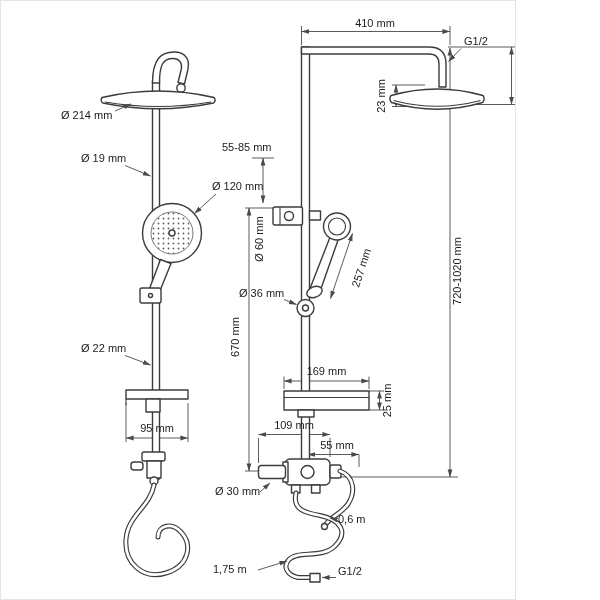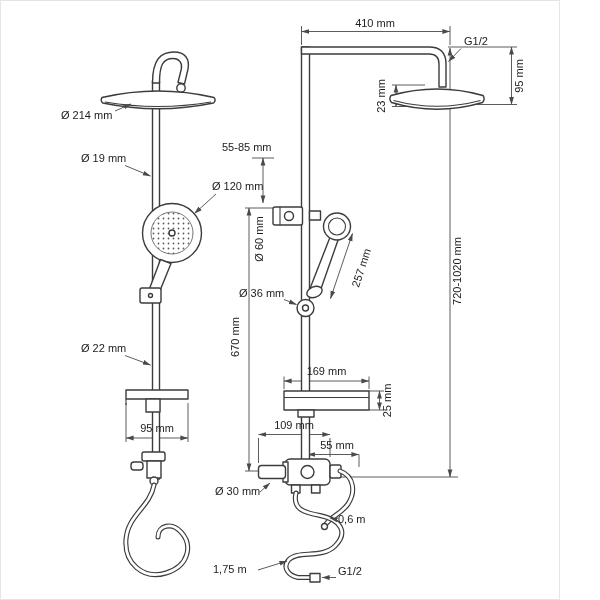--- a/index.html
+++ b/index.html
@@ -1,16 +1,16 @@
 <!DOCTYPE html>
 <html><head>
 <meta charset="utf-8">
 <style>
   html,body{margin:0;padding:0;background:#fff;}
-  .canvas{position:relative;width:560px;height:600px;background:#ffffff;
+  .canvas{position:relative;width:516px;height:600px;background:#ffffff;
           border:1px solid #e4e4e4;box-sizing:border-box;overflow:hidden;}
   svg{display:block;}
   .obj{fill:#ffffff;stroke:#3c3c3c;stroke-width:1.4;stroke-linejoin:round;}
   .obj-thin{fill:none;stroke:#3c3c3c;stroke-width:1.1;}
   .dimline{fill:none;stroke:#4a4a4a;stroke-width:0.9;}
   .tube{fill:none;stroke:#3c3c3c;stroke-width:5;stroke-linecap:round;}
   .tube-core{fill:none;stroke:#ffffff;stroke-width:2.7;stroke-linecap:round;}
   text{font:11px "Liberation Sans","DejaVu Sans",sans-serif;fill:#1c1c1c;}
   .mid{text-anchor:middle;}
 </style>

